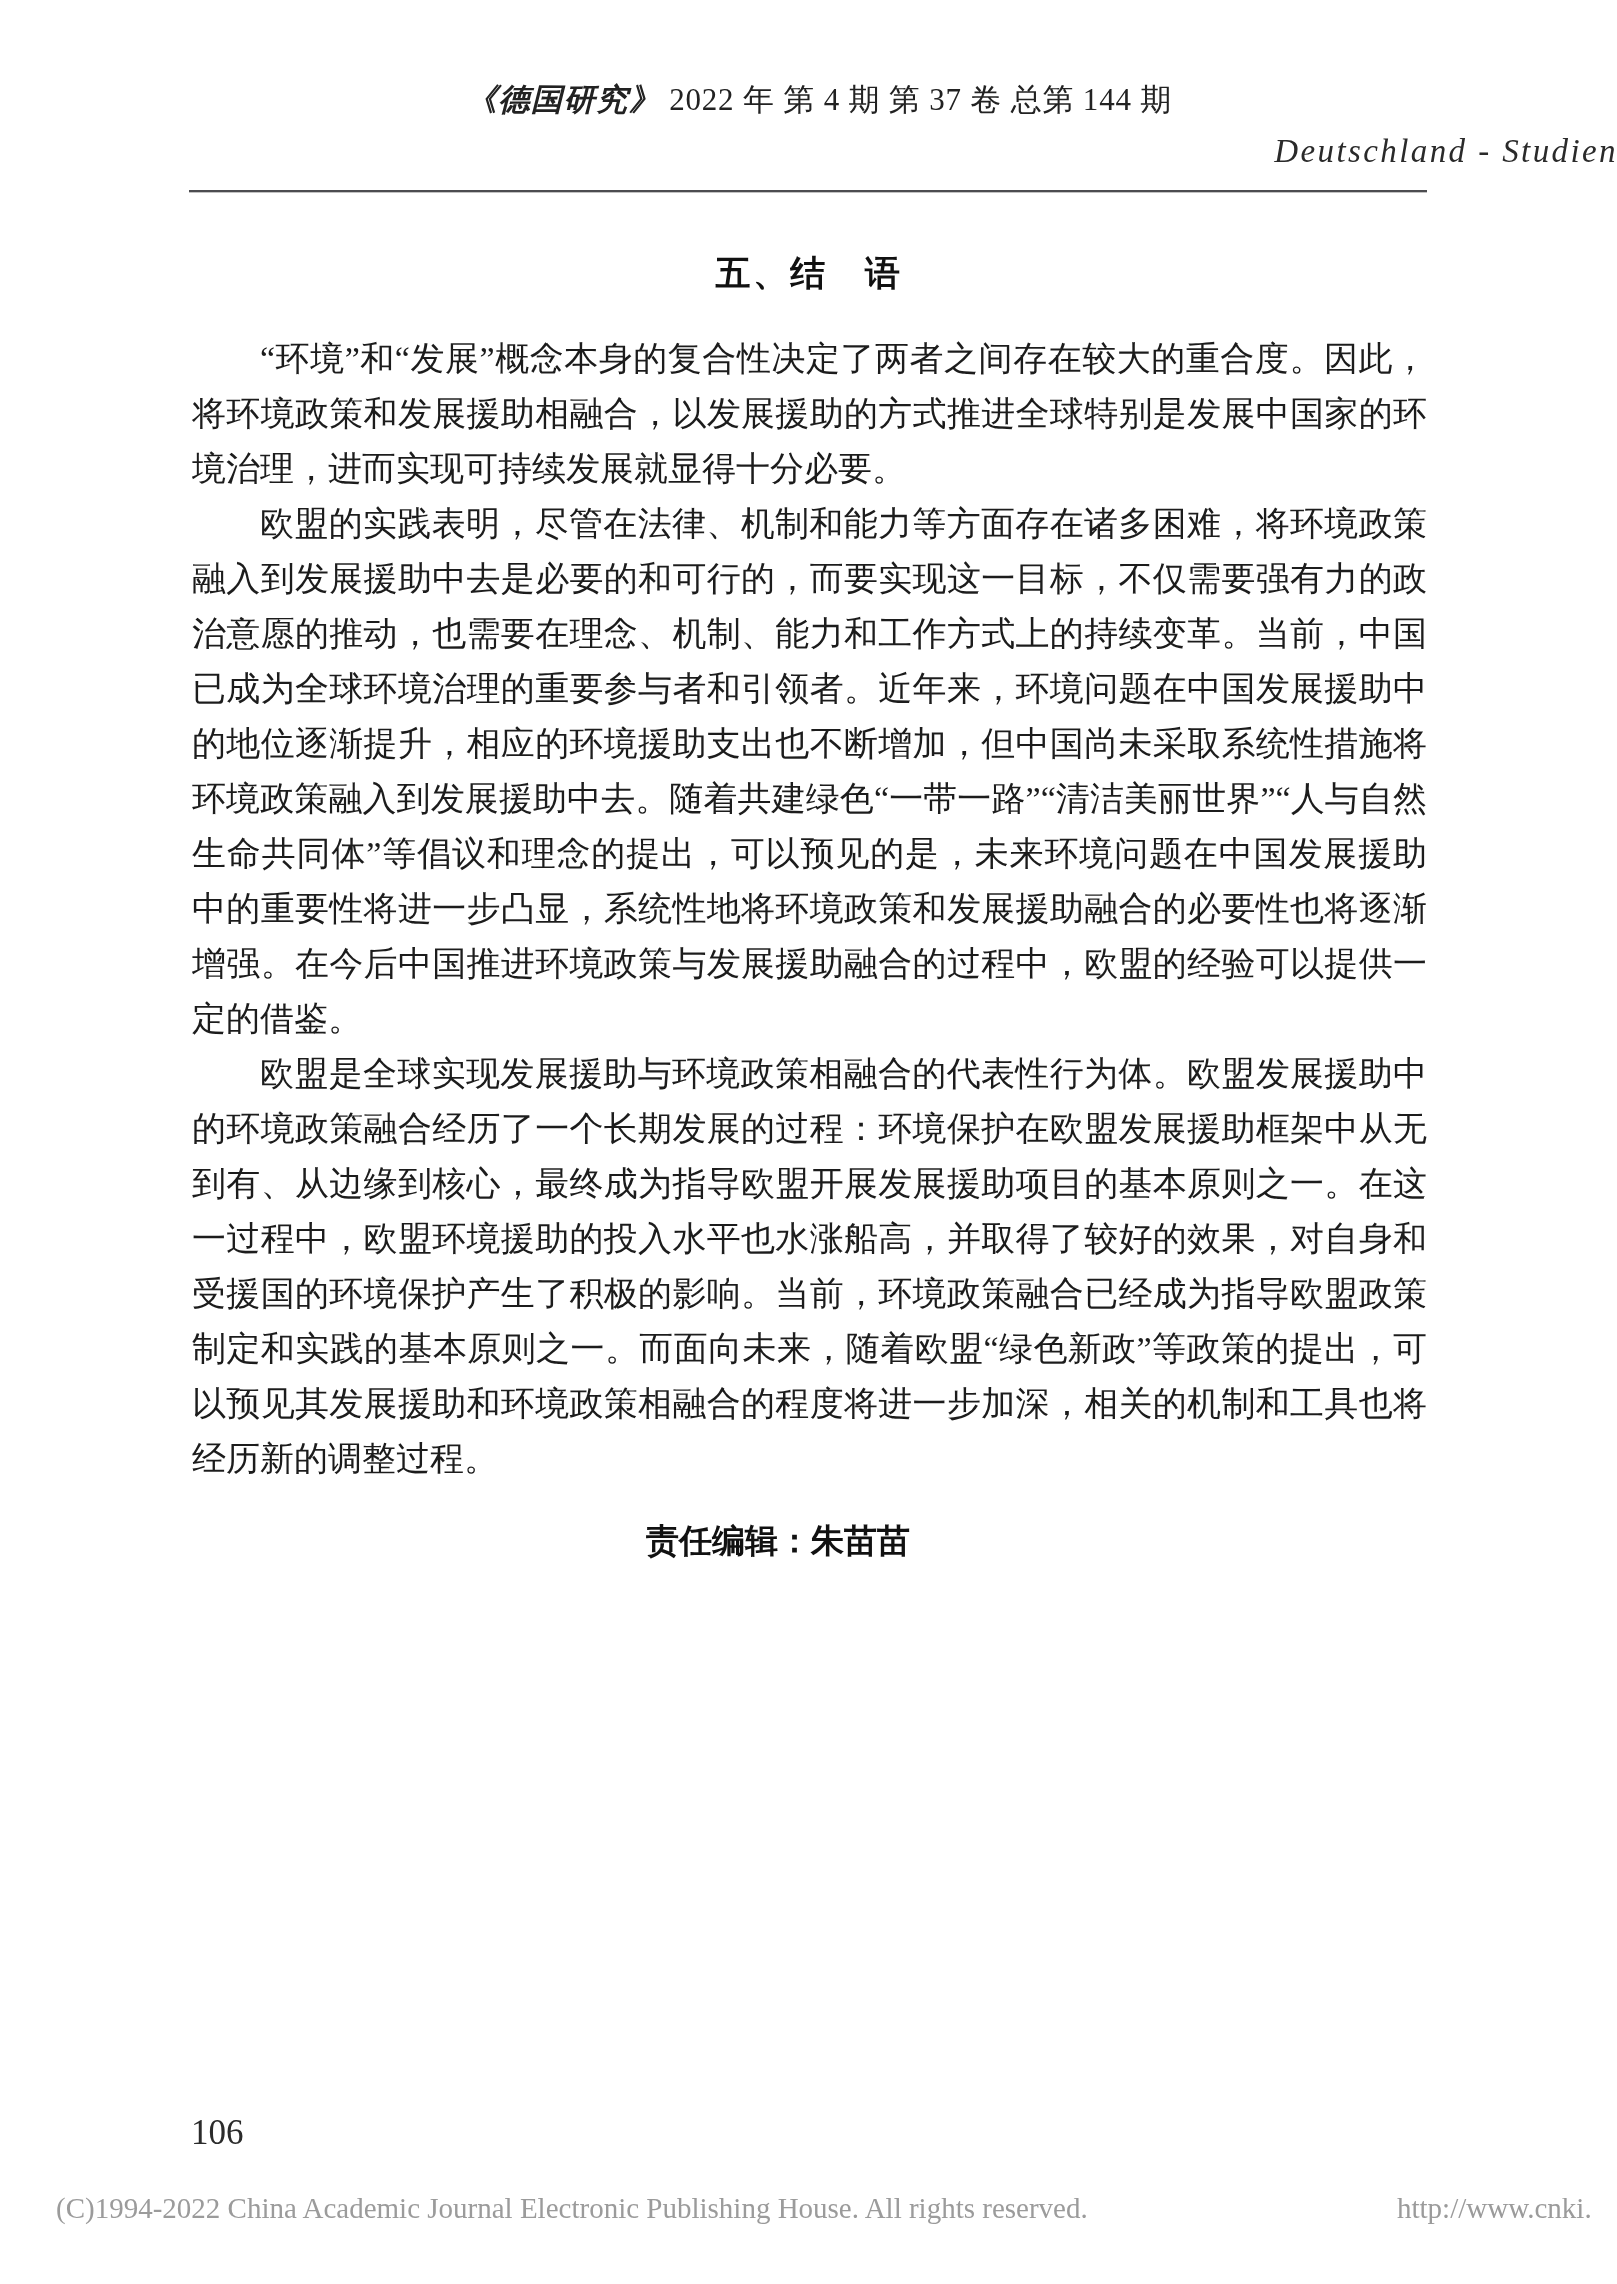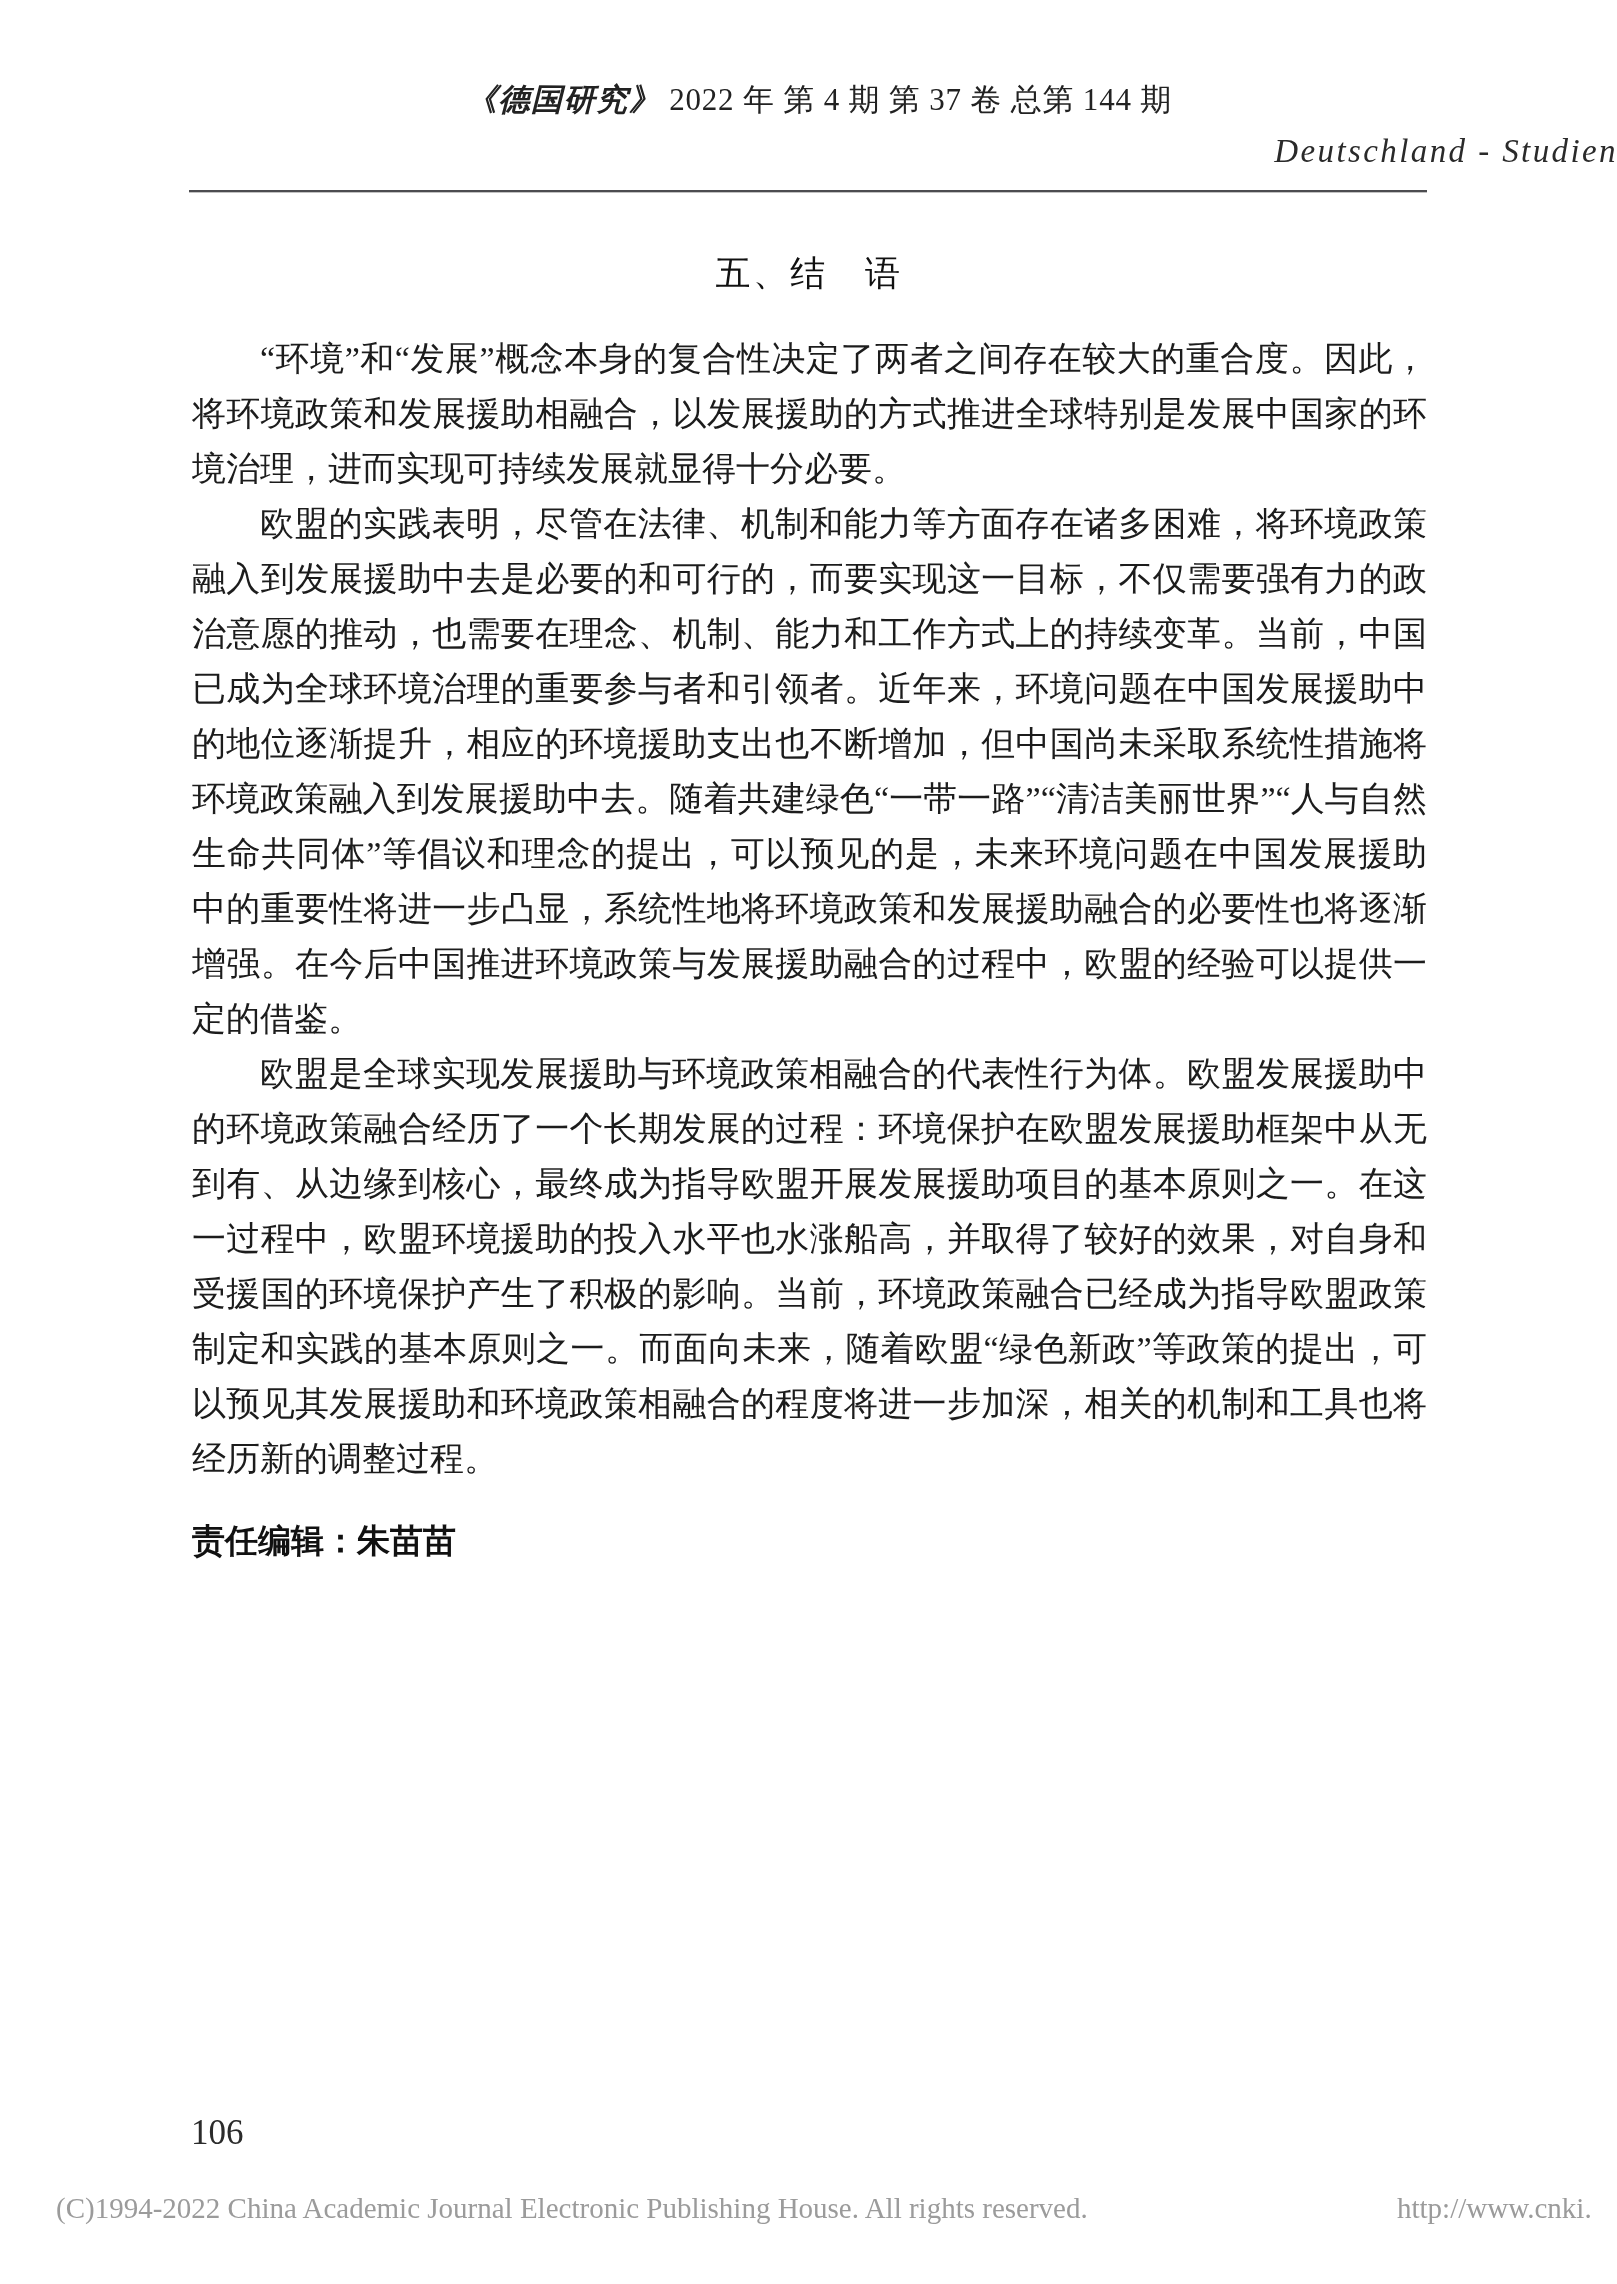--- a/index.html
+++ b/index.html
@@ -58,21 +58,21 @@
     background: #4c4c50;
     border-bottom: 1.6px solid #c2c2c2;
   }
   .section-heading {
     position: absolute;
     top: 253px;
     left: 0;
     width: 100%;
     text-align: center;
     font-family: "Liberation Sans", "DejaVu Sans", sans-serif;
-    font-weight: normal;
+    font-weight: bold;
     font-size: 35px;
     line-height: 39px;
     letter-spacing: 2.4px;
     color: #111;
   }
   .body-text {
     position: absolute;
     left: 192px;
     top: 331px;
     width: 1235px;
@@ -86,21 +86,21 @@
     padding: 0;
     text-indent: 2em;
   }
   .editor-line {
     position: absolute;
     left: 192px;
     top: 1522px;
     width: 1235px;
     box-sizing: border-box;
     padding-right: 63px;
-    text-align: left;
+    text-align: center;
     font-family: "Liberation Sans", "DejaVu Sans", sans-serif;
     font-weight: bold;
     font-size: 33px;
     line-height: 37px;
     color: #111;
   }
   .page-number {
     position: absolute;
     left: 191px;
     top: 2113px;

